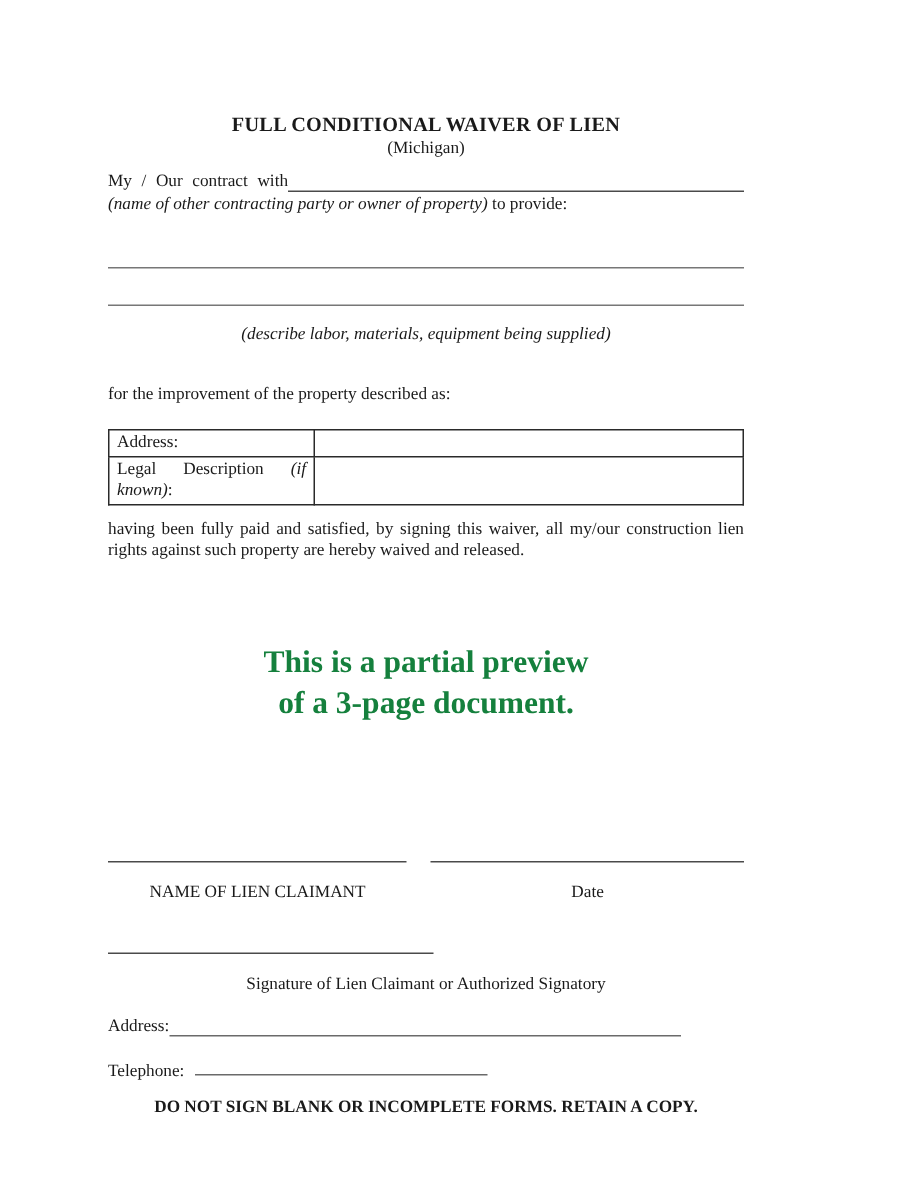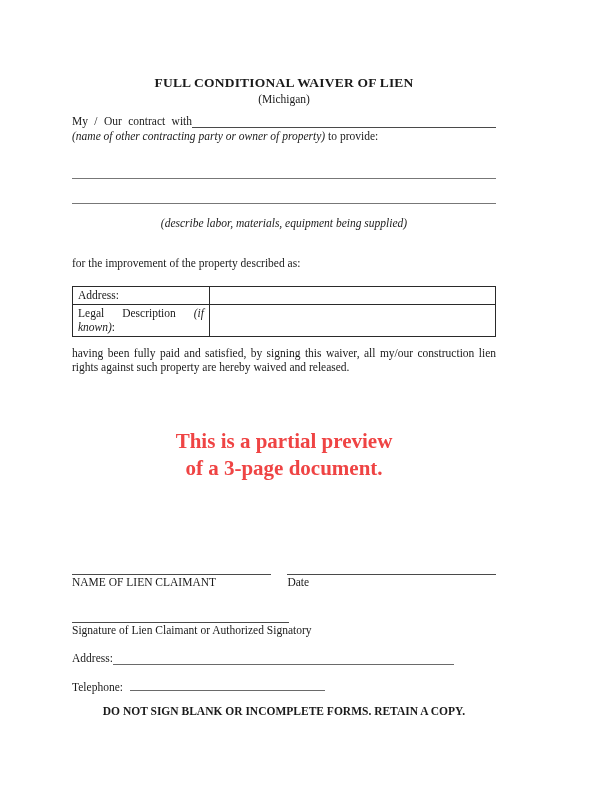--- a/index.html
+++ b/index.html
@@ -51,21 +51,21 @@
   }
   .preview-notice {
     margin-top:54px; text-align:center;
     font-size:21px; font-weight:bold; line-height:27px;
     color:#a73521;
   }
   .sig-row { display:flex; margin-top:92px; font-size:11.5px; }
   .sig-col-left { width:217px; }
   .sig-col-right { width:227px; margin-left:16px; }
   .sig-ln { border-bottom:1px solid #4a4a4a; height:0; }
-  .sig-lbl { line-height:14px; margin-top:0; }
+  .sig-lbl { line-height:14px; margin-top:13px;text-align:center; }
   .sig-row2 { margin-top:33px; font-size:11.5px; }
   .sig-row2 .sig-ln { width:217px; }
   .addr-row { margin-top:14px; }
   .addr-row .fl-fill { margin-right:42px; border-bottom:1px solid #6a6a6a; }
   .tel-row { margin-top:12px; }
   .tel-fill {
     display:inline-block; width:195px; border-bottom:1px solid #6a6a6a;
     height:12px; margin-left:4px;
   }
   .footer-warning {
@@ -104,21 +104,21 @@
     </tr>
     <tr>
       <td class="lbl-cell"><span>Legal Description </span><span class="it">(if known)</span><span>:</span></td>
       <td class="val-cell"><span></span></td>
     </tr>
   </tbody>
     </table>
 
   <div class="body-txt waiver-par">having been fully paid and satisfied, by signing this waiver, all my/our construction lien rights against such property are hereby waived and released.</div>
 
-  <div class="preview-notice" style="color: #ef4444;">
+  <div class="preview-notice" style="color: #15803d;">
     <div>This is a partial preview</div>
     <div>of a 3-page document.</div>
   </div>
 
   <div class="sig-row">
     <div class="sig-col-left">
       <div class="sig-ln"></div>
       <div class="sig-lbl">NAME OF LIEN CLAIMANT</div>
     </div>
     <div class="sig-col-right">

